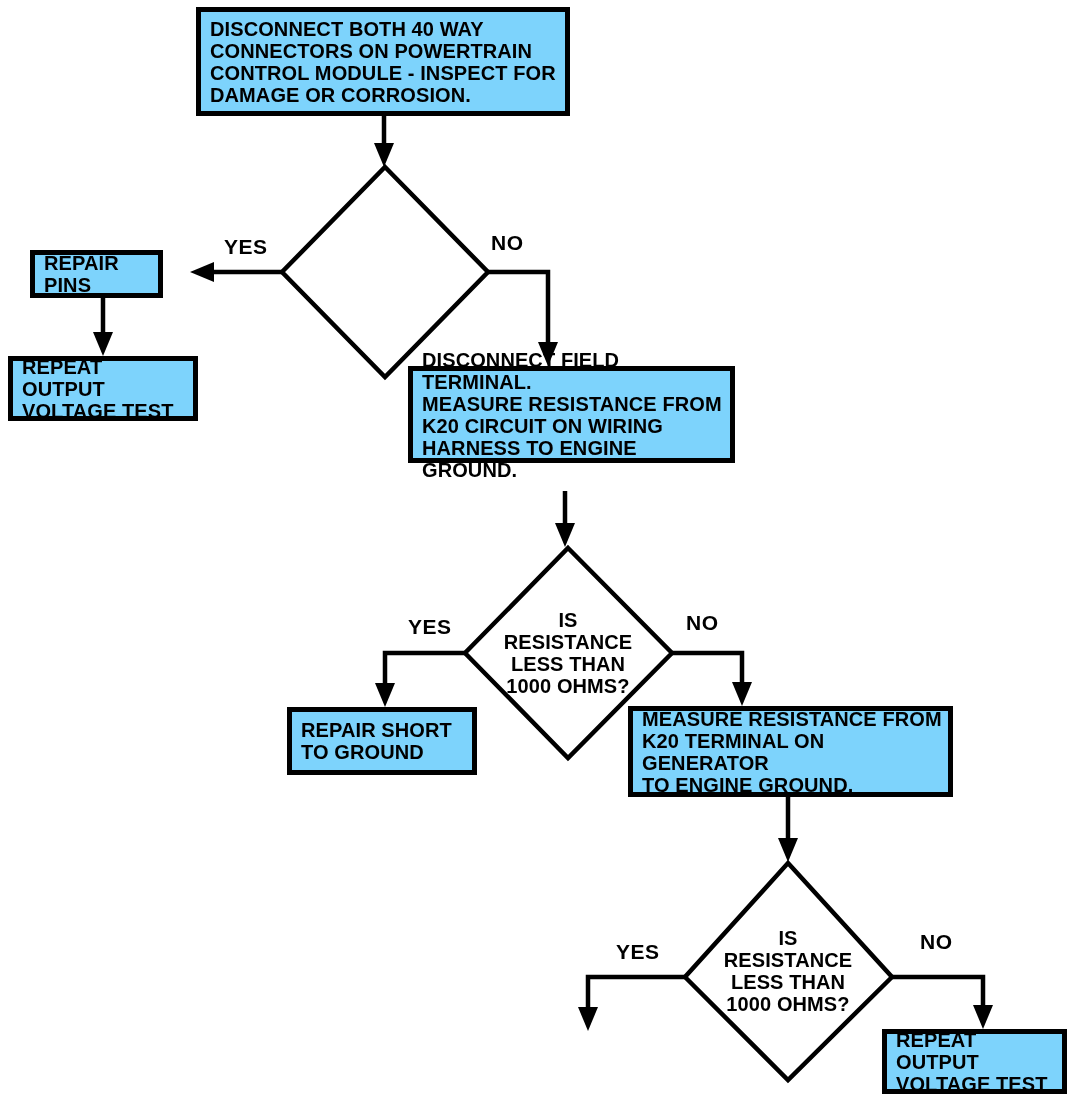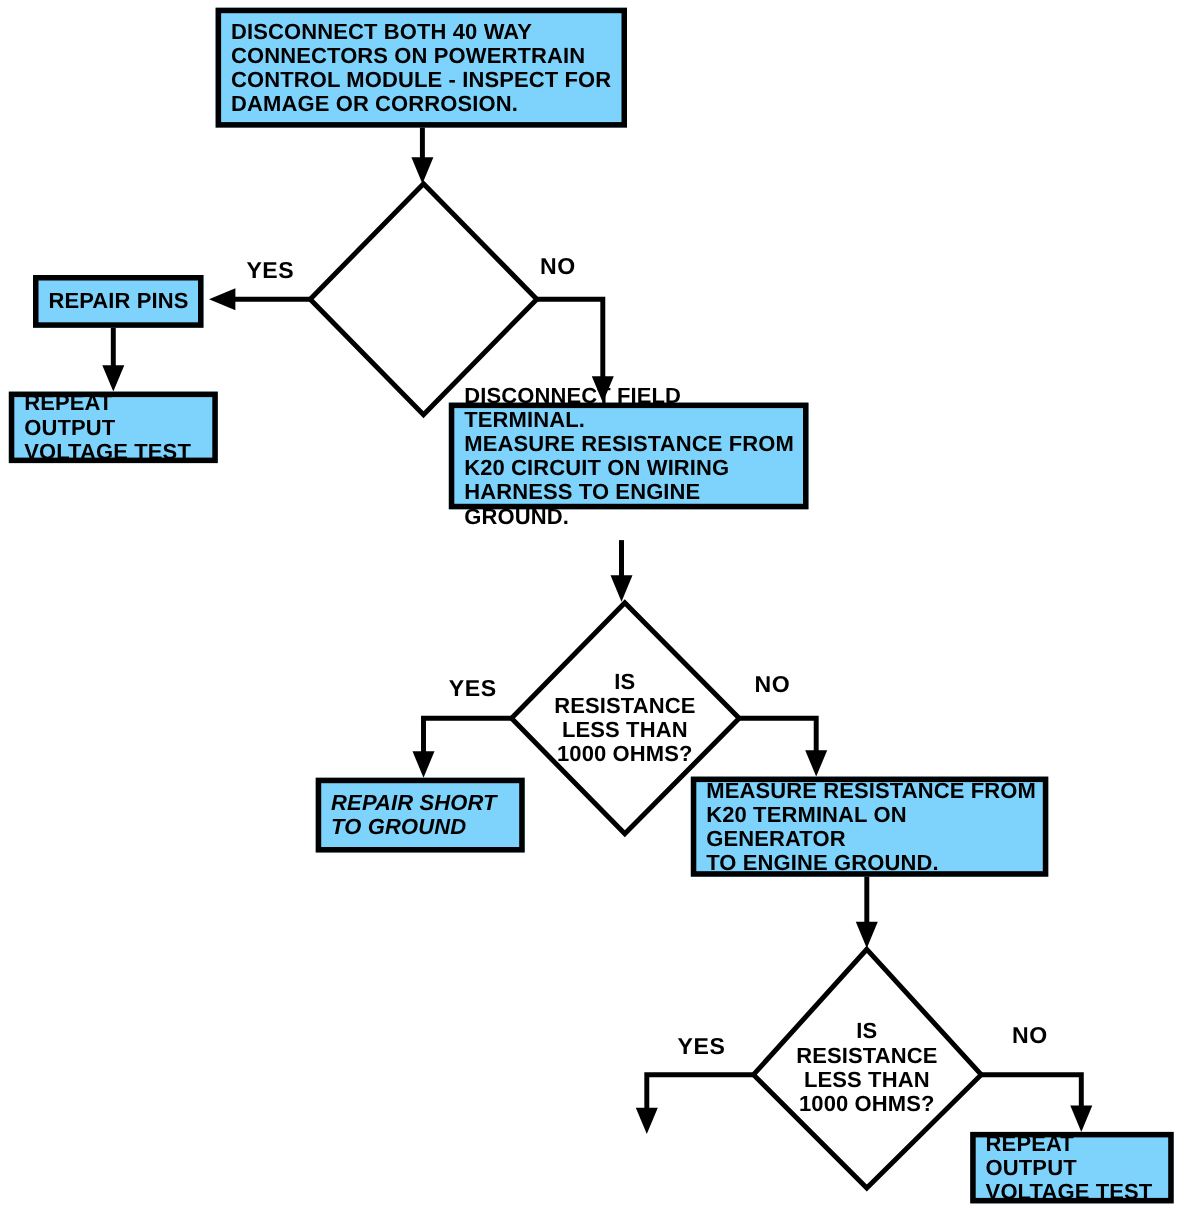--- a/index.html
+++ b/index.html
@@ -96,38 +96,38 @@
     </g>
   </svg>
 
   <div class="pbox" style="left:196px; top:7px; width:374px; height:109px;">
     <span class="ptext">DISCONNECT BOTH 40 WAY
 CONNECTORS ON POWERTRAIN
 CONTROL MODULE - INSPECT FOR
 DAMAGE OR CORROSION.</span>
   </div>
 
-  <div class="pbox" style="left:30px; top:250px; width:155px; height:48px;align-items:center;">
+  <div class="pbox" style="left:30px; top:250px; width:133px; height:48px;align-items:center;">
     <span class="ptext">REPAIR PINS</span>
   </div>
 
   <div class="pbox" style="left:8px; top:356px; width:190px; height:65px;">
     <span class="ptext">REPEAT OUTPUT
 VOLTAGE TEST</span>
   </div>
 
   <div class="pbox" style="left:408px; top:366px; width:327px; height:97px;">
     <span class="ptext">DISCONNECT FIELD TERMINAL.
 MEASURE RESISTANCE FROM
 K20 CIRCUIT ON WIRING
 HARNESS TO ENGINE
 GROUND.</span>
   </div>
 
-  <div class="pbox" style="left:287px; top:707px; width:190px; height:68px;font-style:italic;">
+  <div class="pbox" style="left:287px; top:707px; width:190px; height:68px;">
     <span class="ptext">REPAIR SHORT
 TO GROUND</span>
   </div>
 
   <div class="pbox" style="left:628px; top:706px; width:325px; height:91px;">
     <span class="ptext">MEASURE RESISTANCE FROM
 K20 TERMINAL ON GENERATOR
 TO ENGINE GROUND.</span>
   </div>
 

